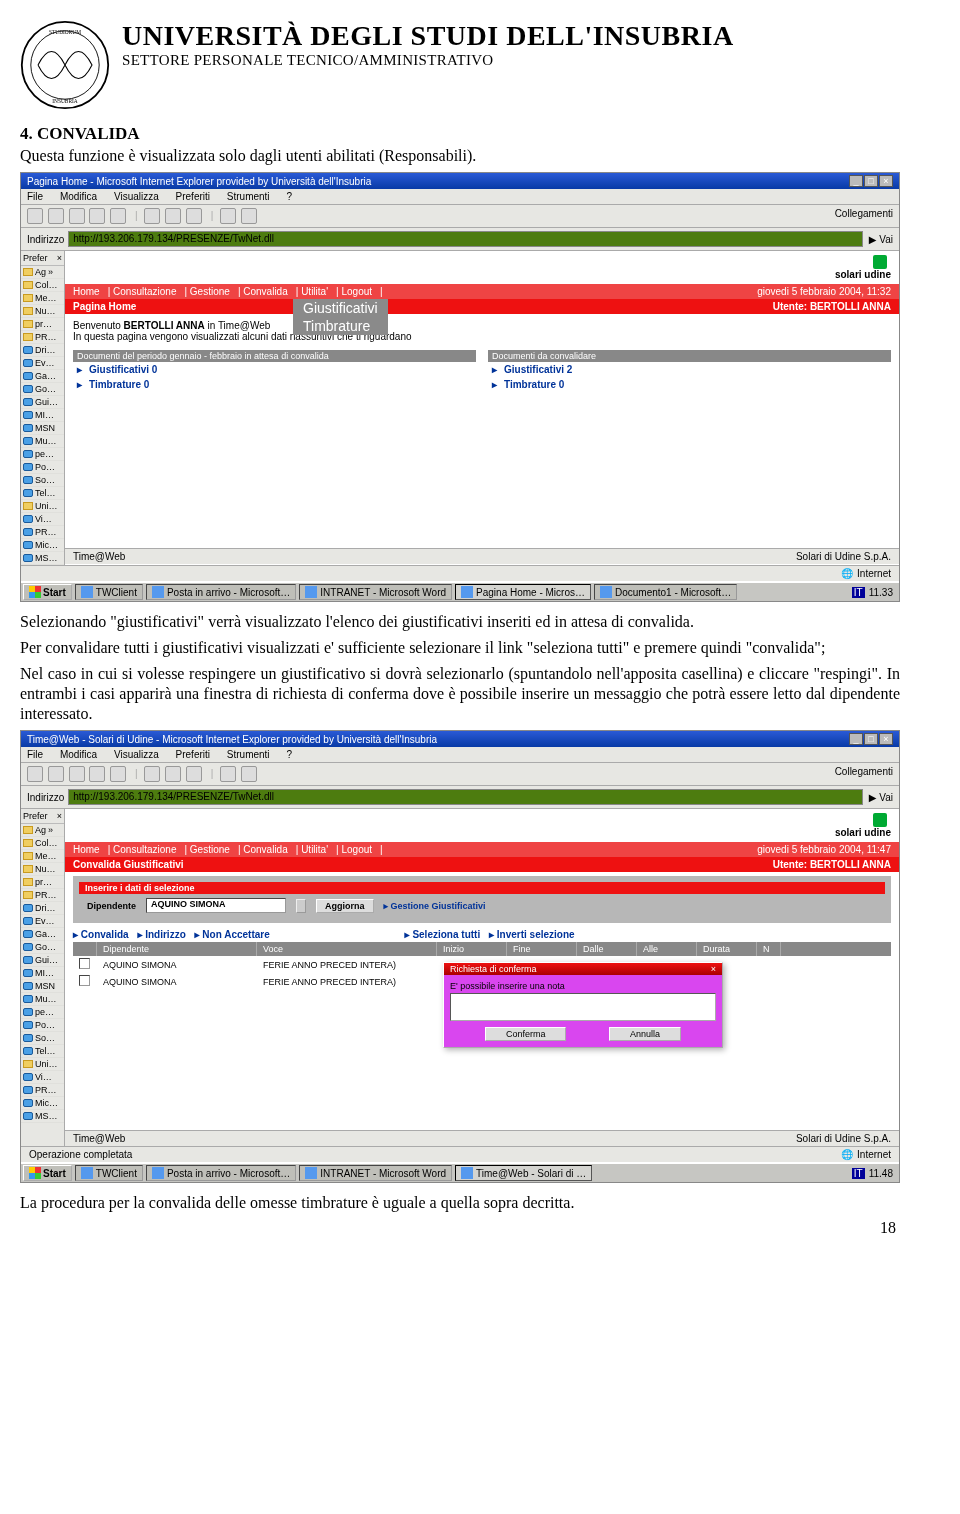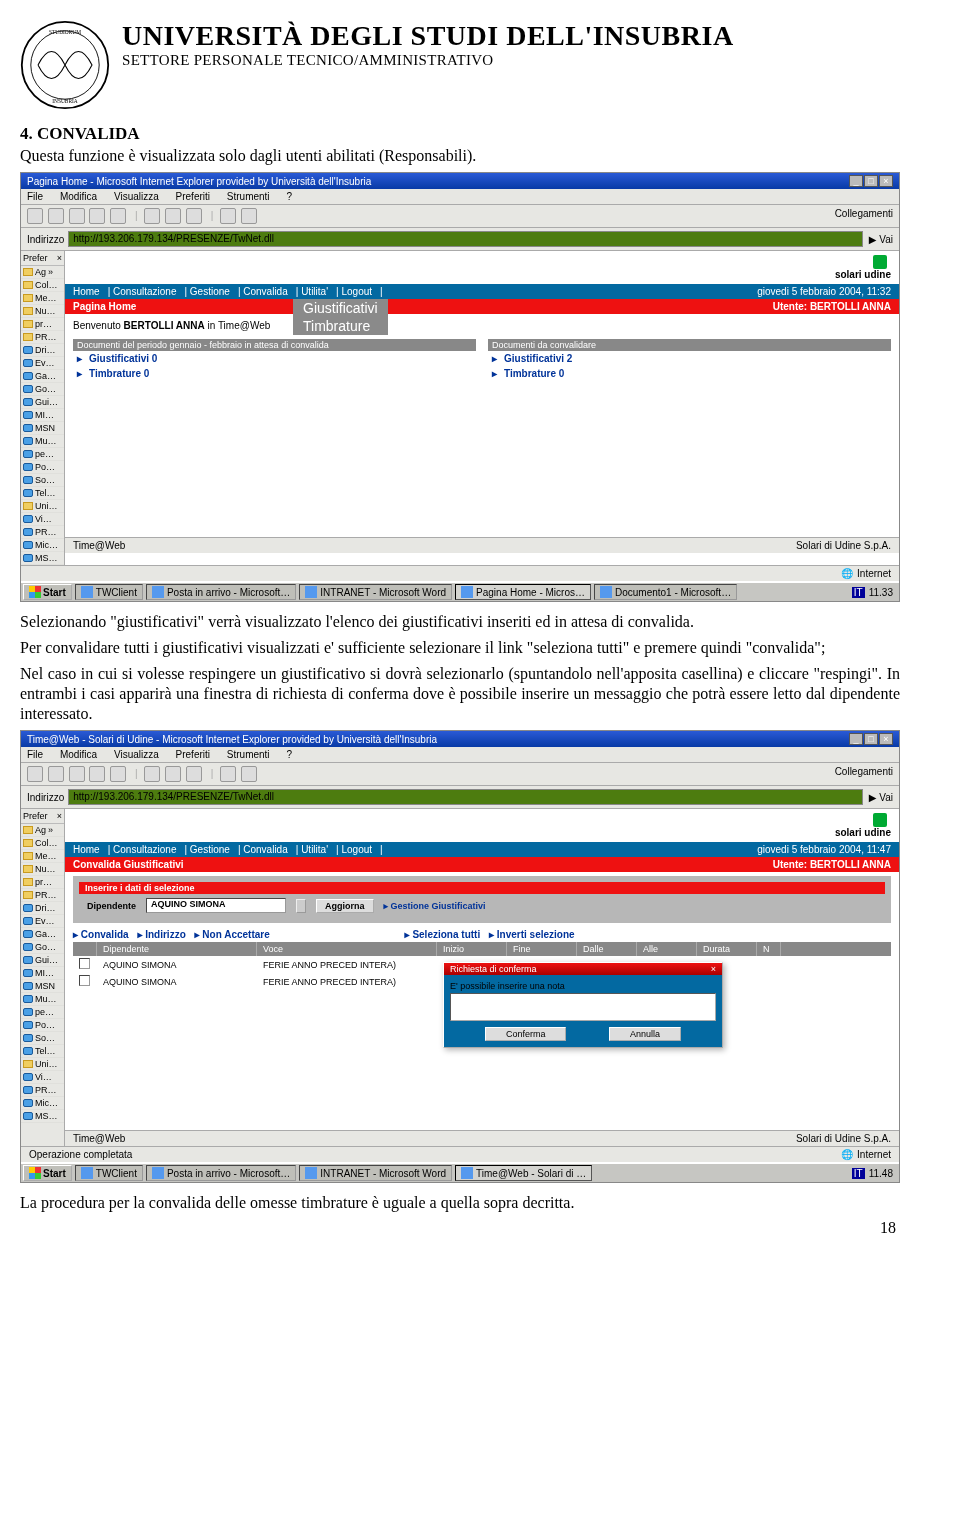--- a/index.html
+++ b/index.html
@@ -37,21 +37,21 @@
   .ss-addr .addr-input { flex:1; background:#4d7c0f; border:1px solid #888; padding:1px 4px; height:16px; }
   .ss-body { display:flex; background:#fff; }
   .ss-sidebar { width:44px; background:#e7e7e3; border-right:1px solid #aaa; }
   .ss-sidebar .prefer { font-size:9px; padding:2px; border-bottom:1px solid #bbb; display:flex; justify-content:space-between; }
   .ss-sidebar .fav { font-size:9px; padding:1px 2px; border-bottom:1px solid #e0e0dc; white-space:nowrap; overflow:hidden; display:flex; align-items:center; gap:2px; }
   .fav .ico { display:inline-block; width:10px; height:8px; background:#f0ce60; border:1px solid #c89a20; }
   .fav .ico.ie { background:#4aa0e6; border-color:#1a5a9a; border-radius:2px; }
   .ss-main { flex:1; background:#fff; }
   .brand { display:flex; align-items:flex-end; padding:4px 8px;flex-direction:column; }
   .brand .logo-sm { width:14px; height:14px; background:#0a3; margin-right:4px; border-radius:2px; }
-  .topnav { background:#0369a1; color:#fff; display:flex; justify-content:space-between; padding:2px 8px; }
+  .topnav { background:#ef4444; color:#fff; display:flex; justify-content:space-between; padding:2px 8px; }
   .topnav .left span { margin-right:8px; }
   .redbar { background:#e11; color:#fff; display:flex; justify-content:space-between; font-weight:bold; padding:2px 8px; position:relative; }
   .subm { position:absolute; left:228px; top:0; background:#8a8a8a; color:#fff; font-weight:normal; font-size:14px; padding:0; }
   .subm div { padding:1px 10px; }
   .welcome { padding:6px 8px 2px; }
   .welcome .line1 { }
   .welcome .line2 { }
   .docrow { display:flex; gap:12px; padding:6px 8px; }
   .docbox { flex:1; }
   .docbox .dh { background:#888; color:#fff; padding:1px 4px; font-size:9px; }
@@ -77,21 +77,21 @@
   .linkrow { padding:2px 8px; color:#003399; font-weight:bold; }
   .linkrow span { margin-right:6px; }
   .linkrow .bull::before { content:"▸ "; }
   .datagrid { background:#888; color:#fff; display:flex; font-size:9px; margin:0 8px; }
   .datagrid .cell { padding:2px 6px; border-right:1px solid #aaa; }
   .datarow { display:flex; background:#fff; margin:0 8px; font-size:9px; align-items:center; }
   .datarow .cell { padding:2px 6px; }
   .cb { display:inline-block; width:11px; height:11px; border:1px inset #999; background:#fff; }
   
   .dialog { position:relative; margin:0 8px; }
-  .dialog-inner { position:absolute; left:370px; top:-28px; width:280px; background:#0369a1; border:1px outset #fff; box-shadow:2px 2px 6px rgba(0,0,0,.3); }
+  .dialog-inner { position:absolute; left:370px; top:-28px; width:280px; background:#d946ef; border:1px outset #fff; box-shadow:2px 2px 6px rgba(0,0,0,.3); }
   .dialog-inner .dtbar { background:linear-gradient(#e11,#a00); color:#fff; padding:1px 6px; font-size:9px; display:flex; justify-content:space-between; }
   .dialog-inner .dbody { padding:6px; font-size:9px; }
   .dialog-inner .dnote { background:#fff; border:1px inset #aaa; height:28px; margin:2px 0 6px; width:100%; }
   .dialog-inner .dbtns { text-align:center; }
   .dialog-inner .dbtns .dbtn { background:#ddd; border:1px outset #fff; padding:1px 20px; margin:0 20px; font-size:9px; display:inline-block; }
   .main-fill2 { height:140px; background:#fff; }
   
   .pagefoot { text-align:right; font-size:16px; padding-right:4px; }
 </style>
 </head>
@@ -266,20 +266,21 @@
       <div class="redbar">
         <span>Pagina Home</span>
         <span>Utente: BERTOLLI ANNA</span>
         <div class="subm">
           <div>Giustificativi</div>
           <div>Timbrature</div>
         </div>
       </div>
       <div class="welcome">
         <div class="line1"><span>Benvenuto </span><b>BERTOLLI ANNA</b><span> in Time@Web</span></div>
+        <div class="line2">In questa pagina vengono visualizzati alcuni dati riassuntivi che ti riguardano</div>
       </div>
       <div class="docrow">
         <div class="docbox">
           <div class="dh">Documenti del periodo gennaio - febbraio in attesa di convalida</div>
           <div class="di">Giustificativi 0</div>
           <div class="di">Timbrature 0</div>
         </div>
         <div class="docbox">
           <div class="dh">Documenti da convalidare</div>
           <div class="di">Giustificativi 2</div>

